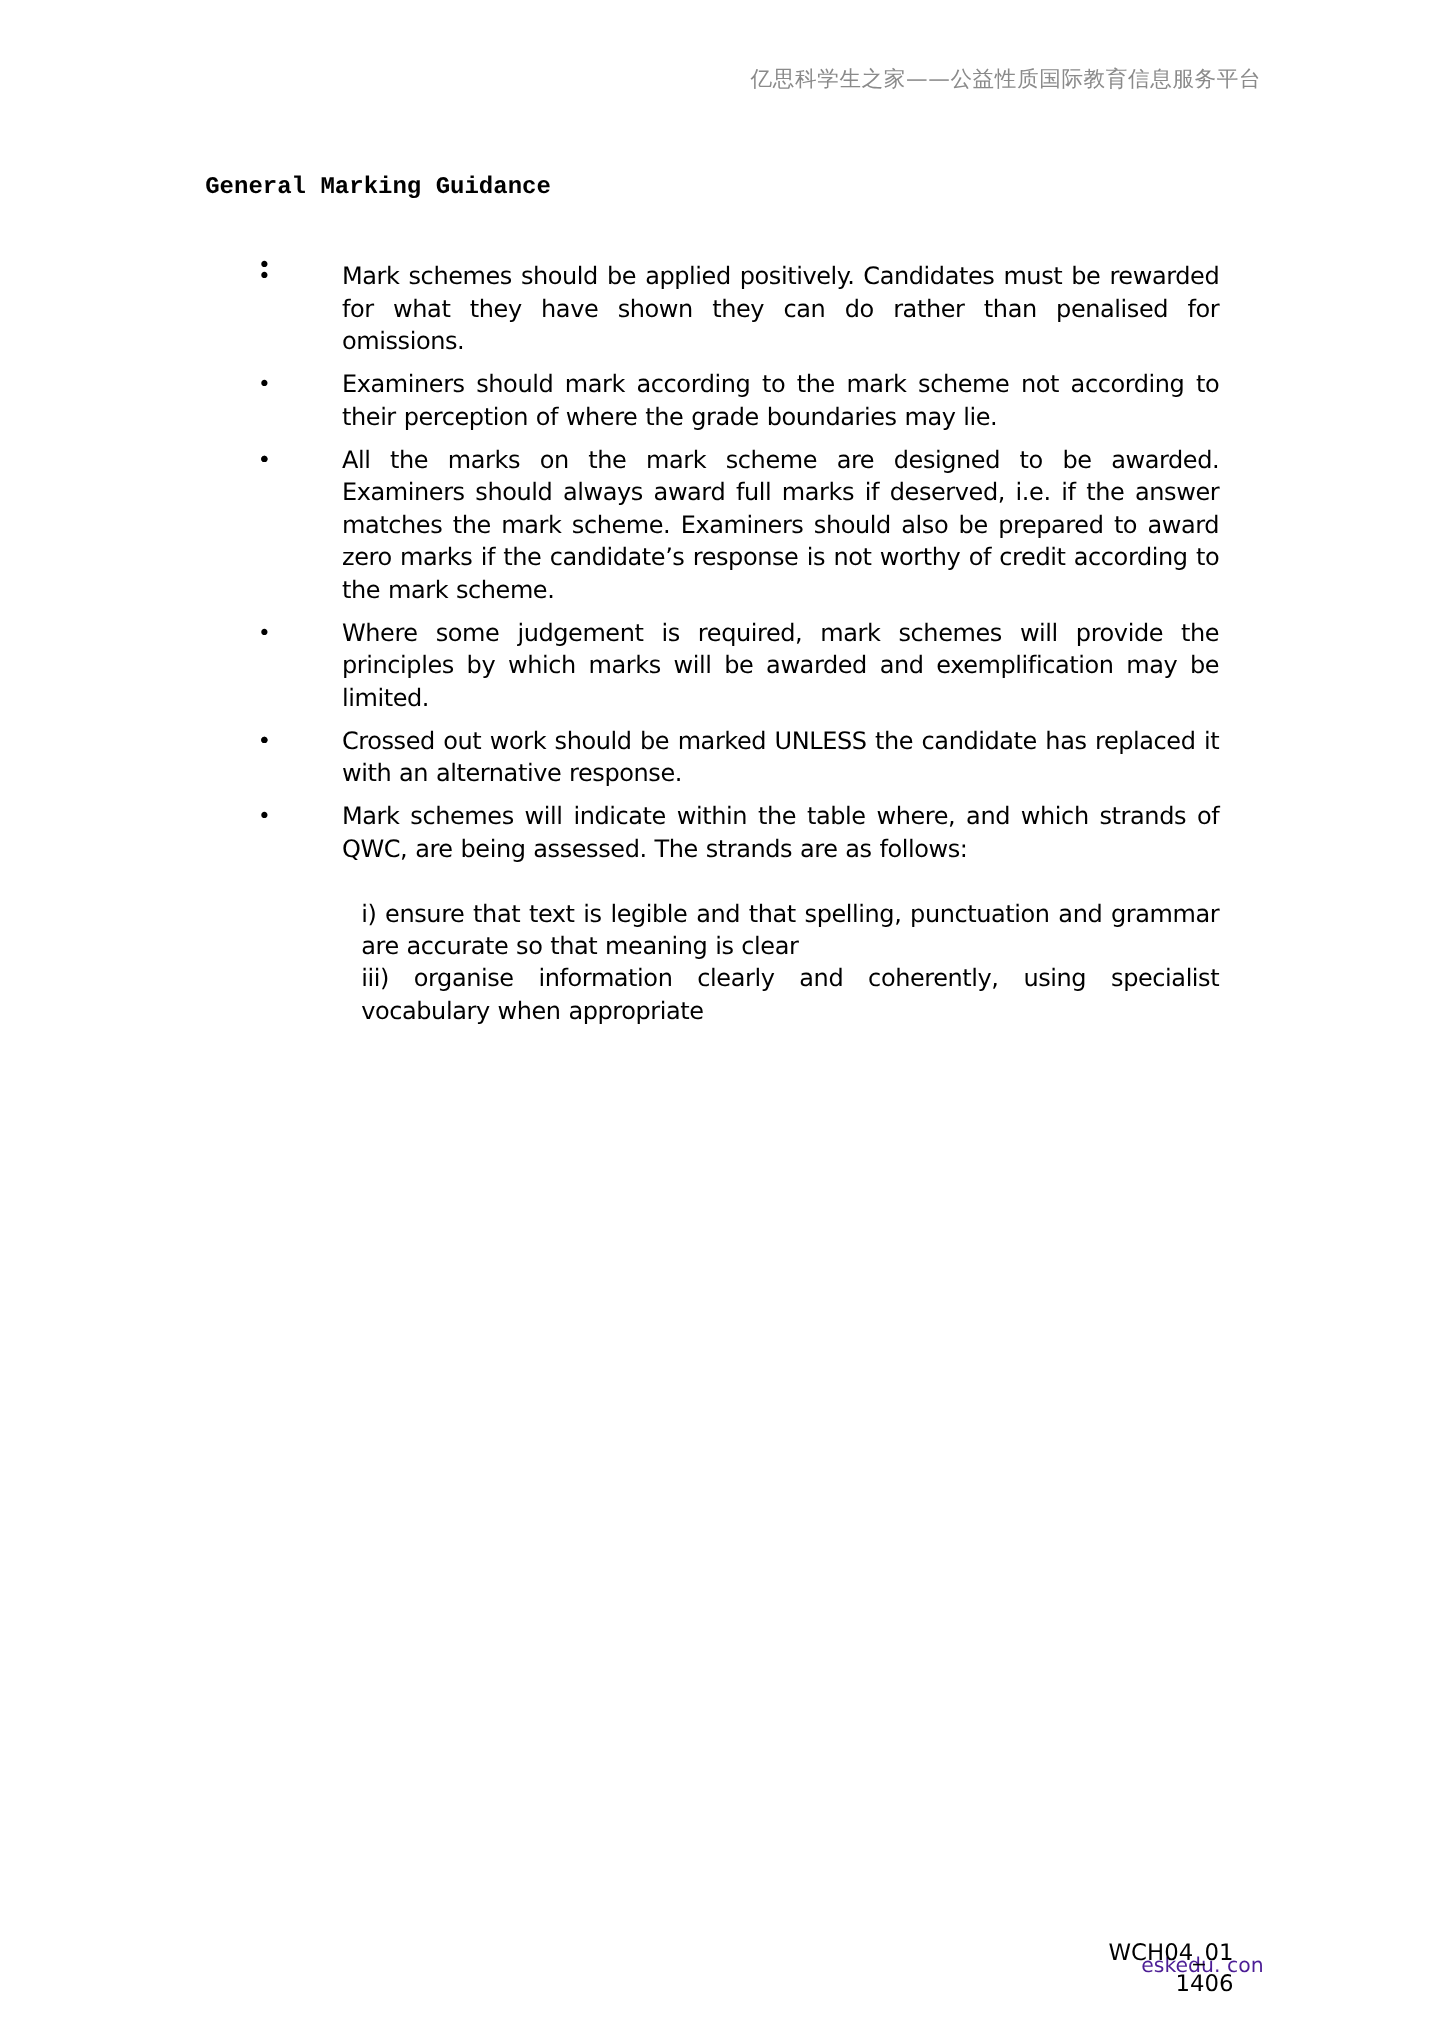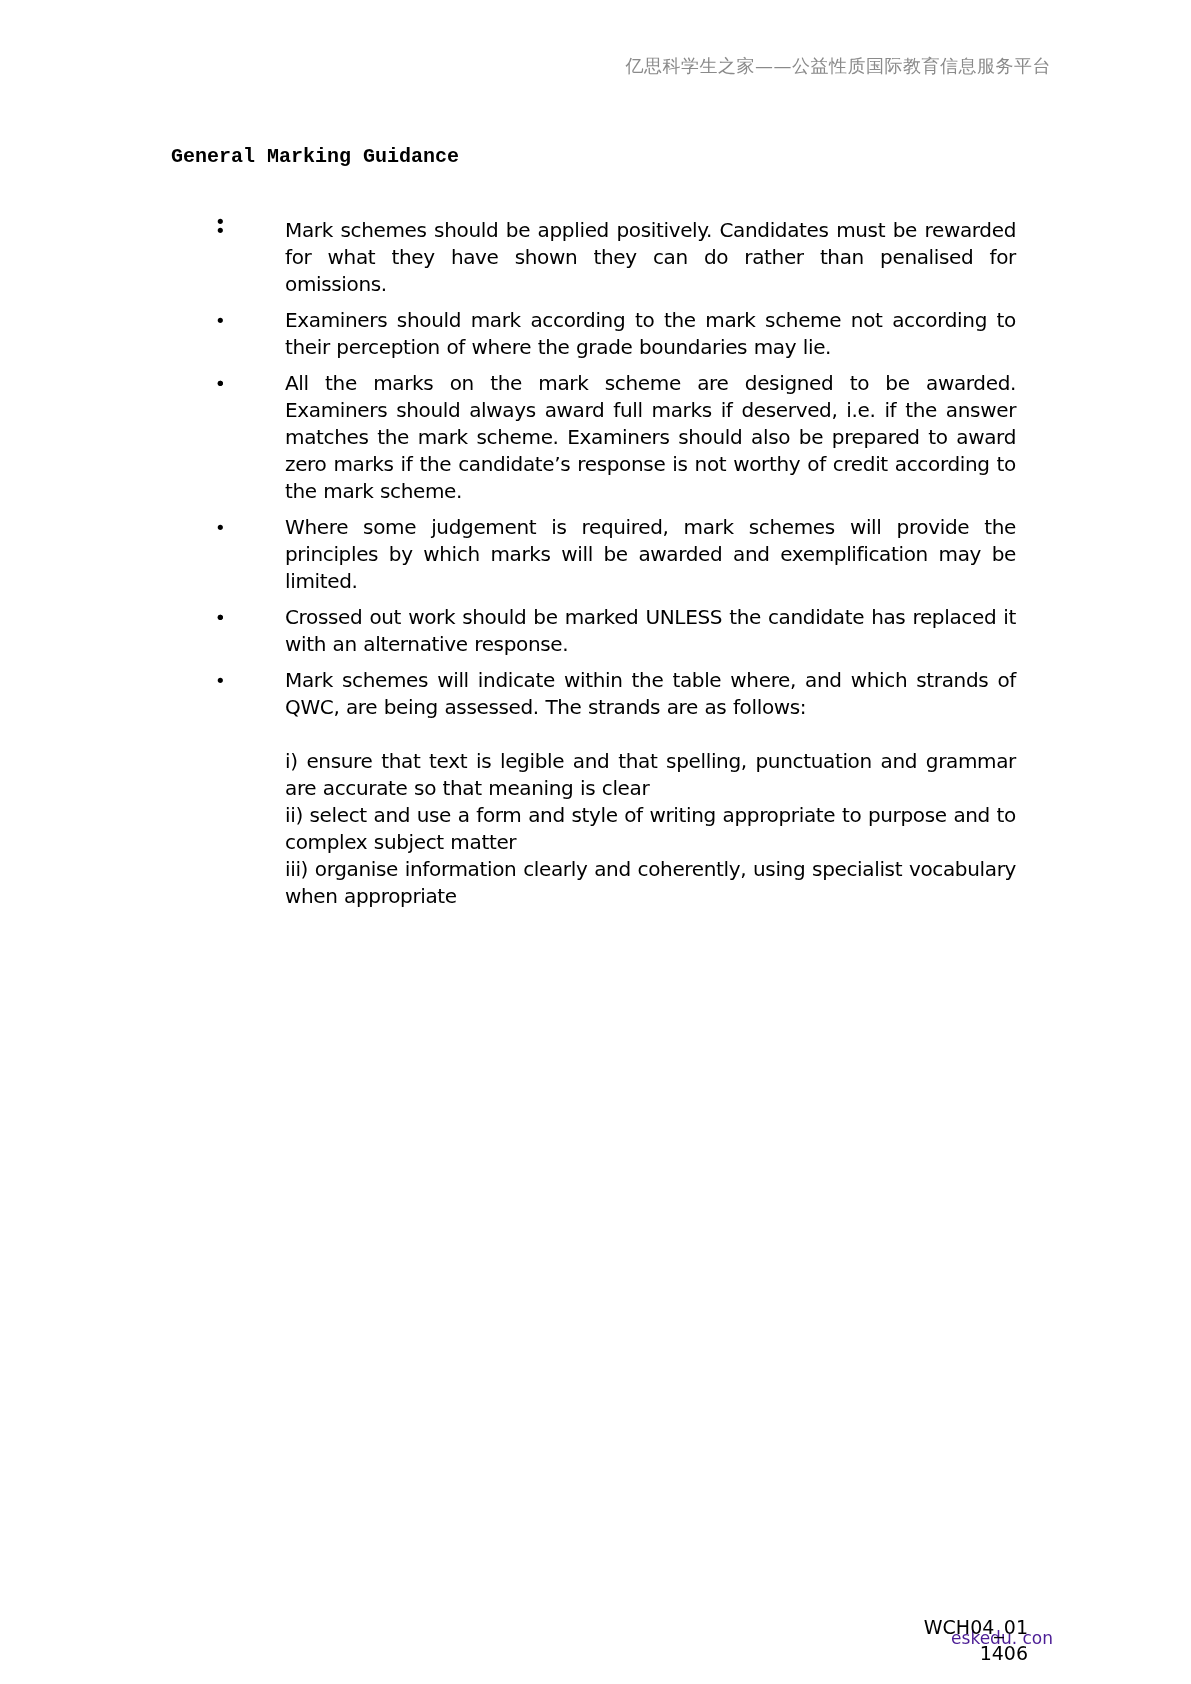--- a/index.html
+++ b/index.html
@@ -54,20 +54,21 @@
       word-spacing: 0.5px;
     }
     .bullet {
       position: absolute;
       left: 44px;
       top: 0;
       font-size: 18px;
     }
     .strands {
       margin-top: 27px;
+      margin-left: 16px;
     }
     .strand {
       display: block;
       text-align: justify;
       text-align-last: left;
     }
     .watermark-bottom {
       position: absolute;
       top: 1628px;
       right: 138px;
@@ -120,21 +121,20 @@
   </li>
   <li class="list-item">
     <span class="bullet">•</span>
     <span>Crossed out work should be marked UNLESS the candidate has replaced it with an alternative response.</span>
   </li>
   <li class="list-item">
     <span class="bullet">•</span>
     <span>Mark schemes will indicate within the table where, and which strands of QWC, are being assessed. The strands are as follows:</span>
     <div class="strands">
       <span class="strand">i) ensure that text is legible and that spelling, punctuation and grammar are accurate so that meaning is clear</span>
-      <span class="strand">ii) select and use a form and style of writing appropriate to purpose and to complex subject matter</span>
       <span class="strand">iii) organise information clearly and coherently, using specialist vocabulary when appropriate</span>
     </div>
   </li>
 </ul>
 
 <div class="watermark-bottom">eskedu. con</div>
 
 <div class="footer-code">
   <div>WCH04_01</div>
   <div>1406</div>

